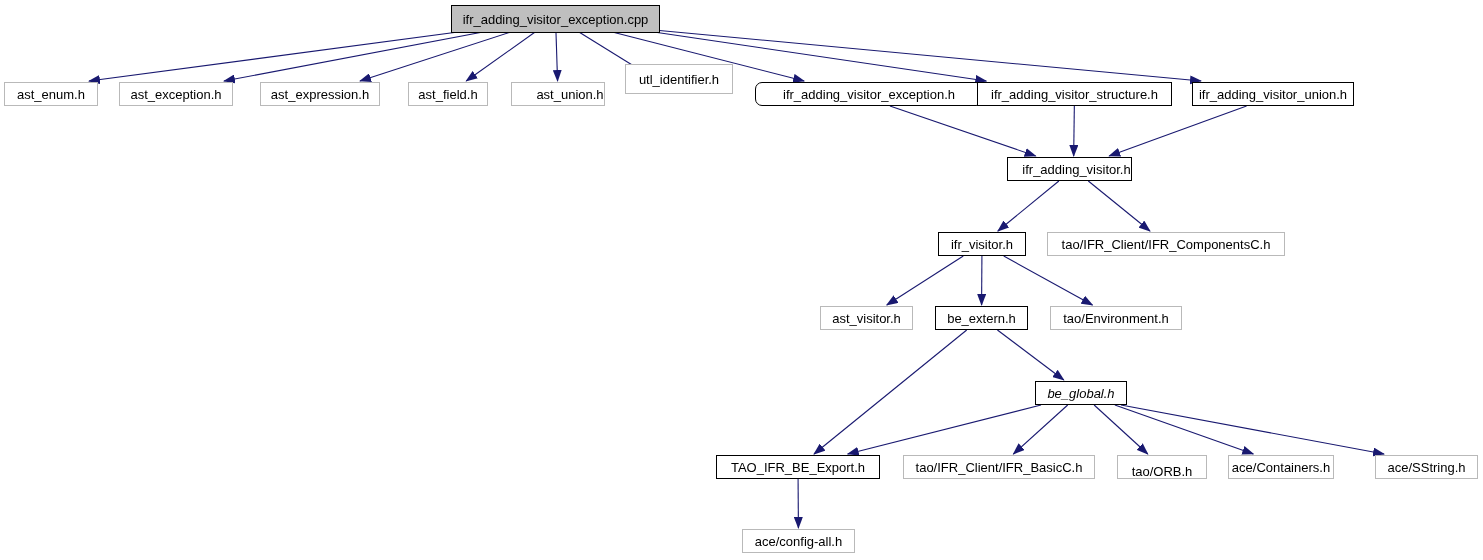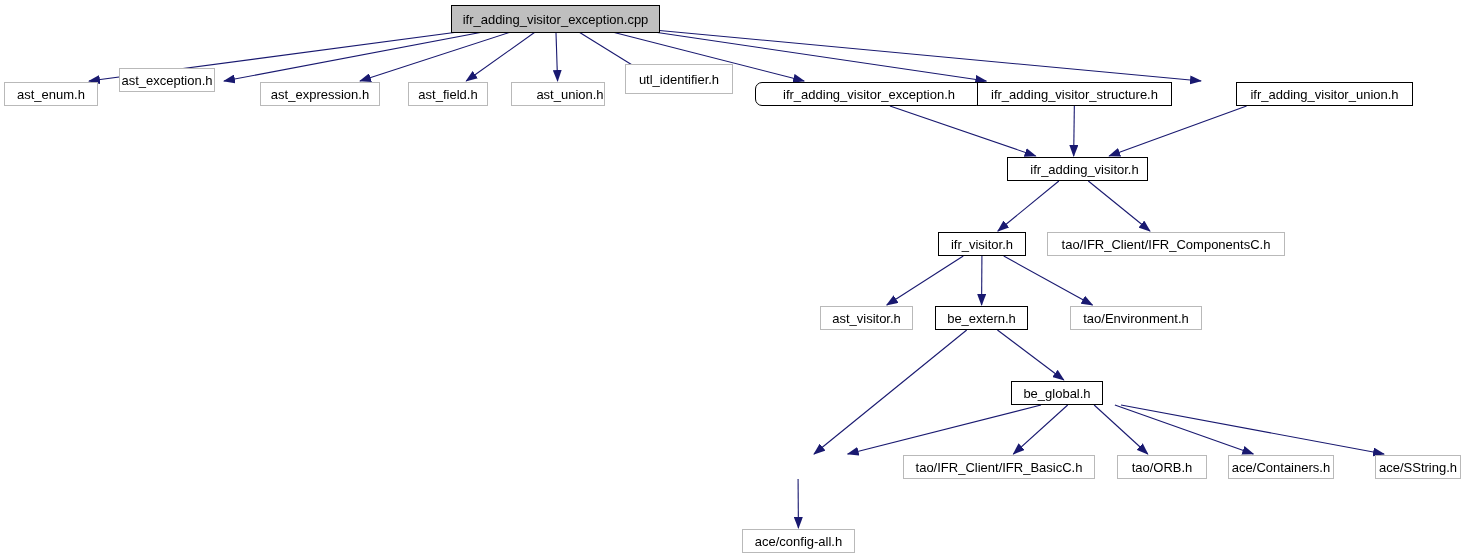--- a/index.html
+++ b/index.html
@@ -74,73 +74,76 @@
       <line x1="1121" y1="405" x2="1384" y2="454" marker-end="url(#arrow)"></line>
       <line x1="798.081081081081" y1="479" x2="798.4121621621622" y2="528" marker-end="url(#arrow)"></line>
     </svg>
 
 <div class="node current" style="left: 451px; top: 5px; width: 209px; height: 28px;">
       <span>ifr_adding_visitor_exception.cpp</span>
     </div>
     <div class="node plain" style="left: 4px; top: 82px; width: 94px; height: 24px;">
       <span>ast_enum.h</span>
     </div>
-    <div class="node plain" style="left: 119px; top: 68px; width: 96px; height: 24px; align-items: center;">
+    <div class="node plain" style="left: 119px; top: 82px; width: 114px; height: 24px; align-items: center;">
       <span>ast_exception.h</span>
     </div>
     <div class="node plain" style="left: 260px; top: 82px; width: 120px; height: 24px;">
       <span>ast_expression.h</span>
     </div>
     <div class="node plain" style="left: 408px; top: 82px; width: 80px; height: 24px;">
       <span>ast_field.h</span>
     </div>
     <div class="node plain" style="left: 511px; top: 82px; width: 94px; height: 24px; padding-left: 24px;">
       <span>ast_union.h</span>
     </div>
     <div class="node plain" style="left: 625px; top: 64px; width: 108px; height: 30px;">
       <span>utl_identifier.h</span>
     </div>
     <div class="node linked" style="left: 755px; top: 82px; width: 228px; height: 24px; border-radius: 7px;">
       <span>ifr_adding_visitor_exception.h</span>
     </div>
     <div class="node linked" style="left: 977px; top: 82px; width: 195px; height: 24px;">
       <span>ifr_adding_visitor_structure.h</span>
     </div>
-    <div class="node linked" style="left: 1192px; top: 82px; width: 177px; height: 24px; margin-left: 44px;">
+    <div class="node linked" style="left: 1192px; top: 82px; width: 162px; height: 24px;">
       <span>ifr_adding_visitor_union.h</span>
     </div>
-    <div class="node linked" style="left: 1007px; top: 157px; width: 141px; height: 24px; padding-left: 14px;">
+    <div class="node linked" style="left: 1007px; top: 157px; width: 125px; height: 24px; padding-left: 14px;">
       <span>ifr_adding_visitor.h</span>
     </div>
     <div class="node linked" style="left: 938px; top: 232px; width: 88px; height: 24px;">
       <span>ifr_visitor.h</span>
     </div>
     <div class="node plain" style="left: 1047px; top: 232px; width: 238px; height: 24px; text-align: center;">
       <span>tao/IFR_Client/IFR_ComponentsC.h</span>
     </div>
     <div class="node plain" style="left: 820px; top: 306px; width: 93px; height: 24px;">
       <span>ast_visitor.h</span>
     </div>
     <div class="node linked" style="left: 935px; top: 306px; width: 93px; height: 24px;">
       <span>be_extern.h</span>
     </div>
-    <div class="node plain" style="left: 1050px; top: 306px; width: 132px; height: 24px; margin-left: 20px;">
+    <div class="node plain" style="left: 1050px; top: 306px; width: 132px; height: 24px;">
       <span>tao/Environment.h</span>
     </div>
-    <div class="node linked" style="left: 1011px; top: 381px; width: 92px; height: 24px;">
+    <div class="node linked" style="left: 1035px; top: 381px; width: 92px; height: 24px; font-style: italic;">
       <span>be_global.h</span>
+    </div>
+    <div class="node linked" style="left: 716px; top: 455px; width: 164px; height: 24px;">
+      <span>TAO_IFR_BE_Export.h</span>
     </div>
     <div class="node plain" style="left: 903px; top: 455px; width: 192px; height: 24px;">
       <span>tao/IFR_Client/IFR_BasicC.h</span>
     </div>
-    <div class="node plain" style="left: 1117px; top: 455px; width: 90px; height: 24px;">
+    <div class="node plain" style="left: 1117px; top: 455px; width: 90px; height: 24px; align-items: flex-end;">
       <span>tao/ORB.h</span>
     </div>
     <div class="node plain" style="left: 1228px; top: 455px; width: 106px; height: 24px;">
       <span>ace/Containers.h</span>
     </div>
-    <div class="node plain" style="left: 1375px; top: 455px; width: 86px; height: 24px; text-align: right;">
+    <div class="node plain" style="left: 1375px; top: 455px; width: 103px; height: 24px; text-align: right;">
       <span>ace/SString.h</span>
     </div>
     <div class="node plain" style="left: 742px; top: 529px; width: 113px; height: 24px;">
       <span>ace/config-all.h</span>
     </div>
   </div>
 
 </body></html>

